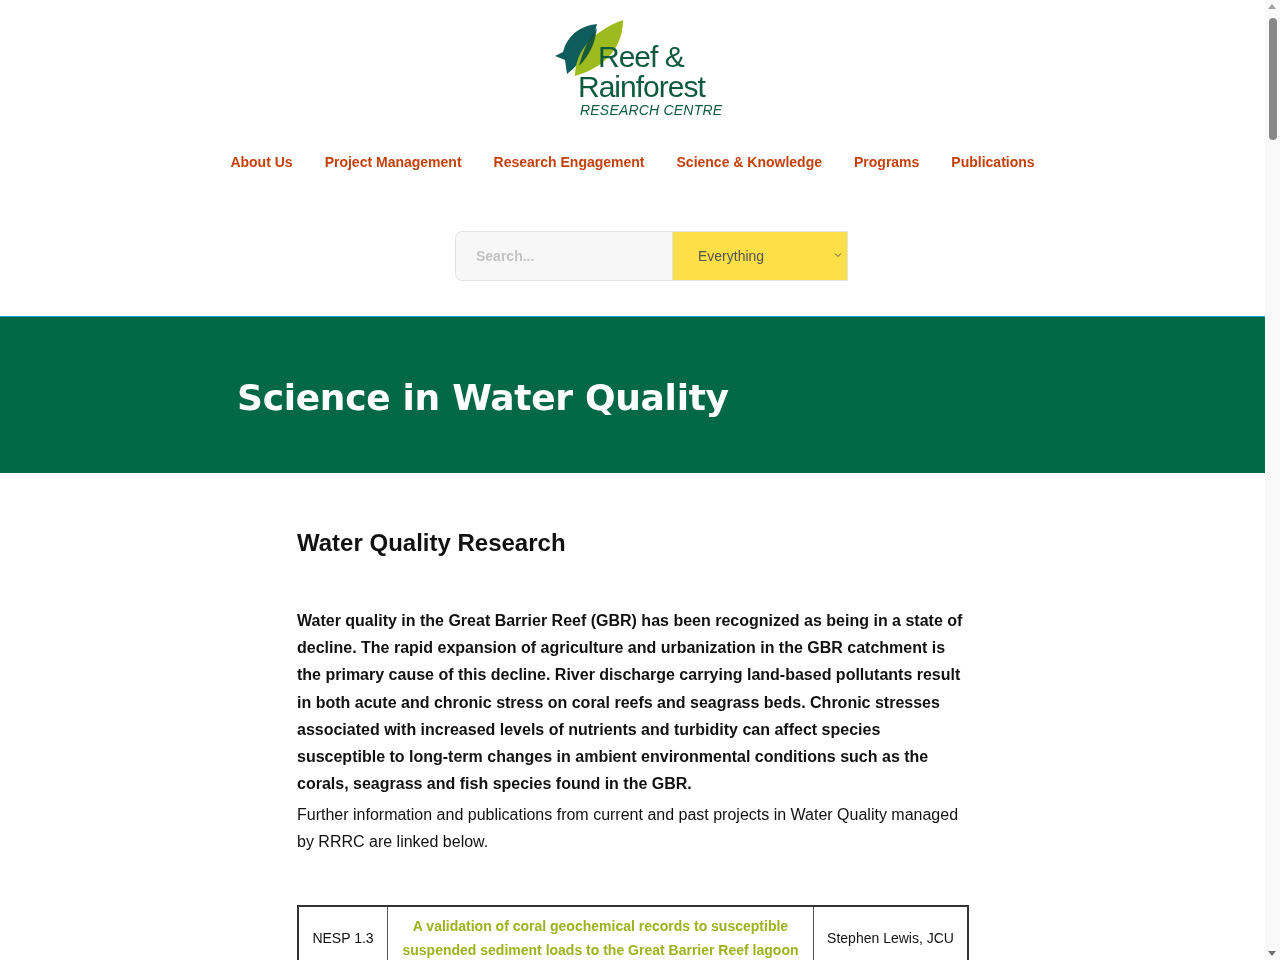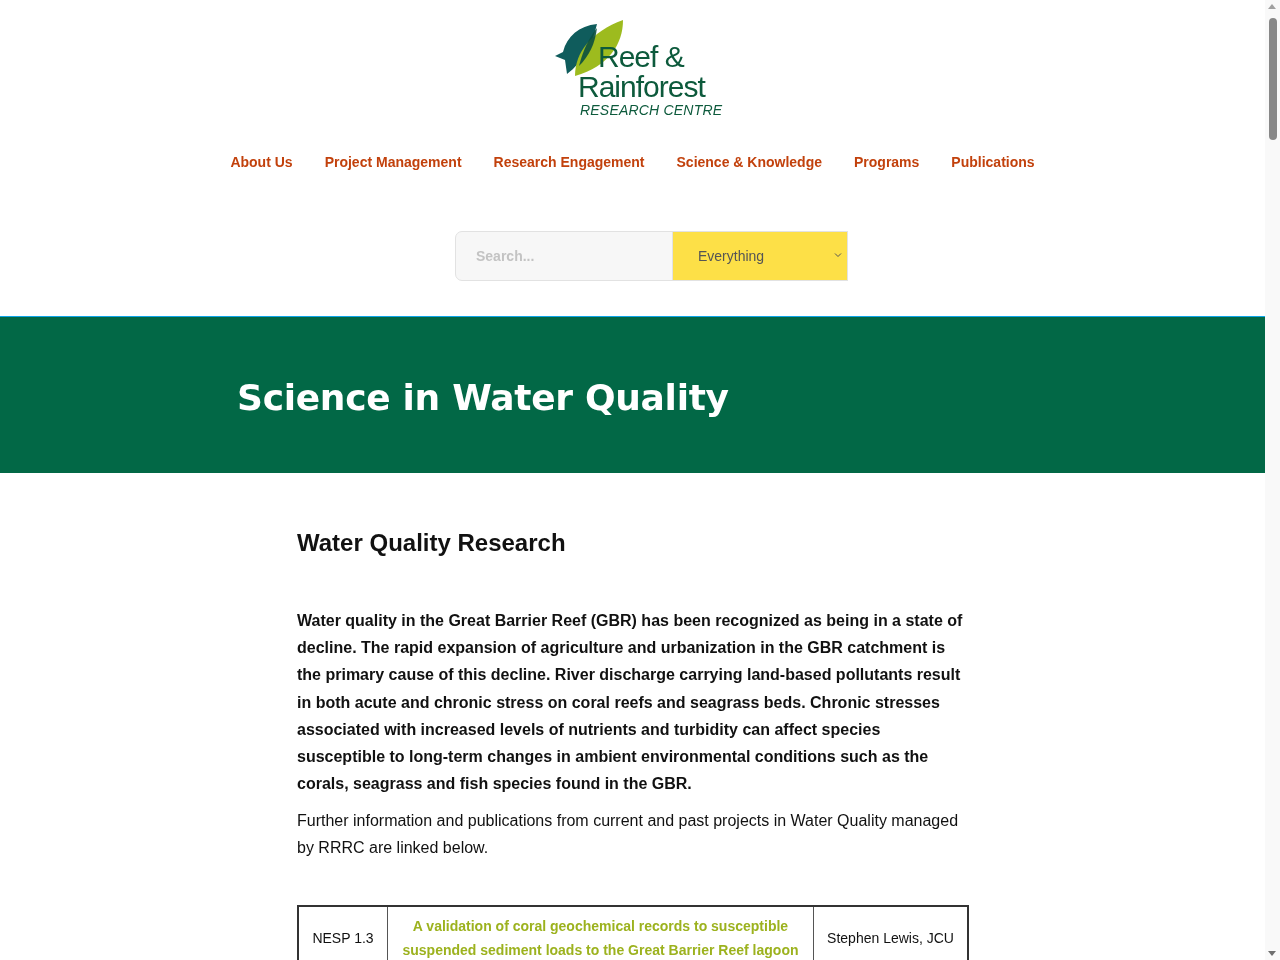--- a/index.html
+++ b/index.html
@@ -42,21 +42,21 @@
     .hero h1 {
       position: absolute; left: 237px; top: 59px; margin: 0;
       font-family: "DejaVu Sans", sans-serif; font-weight: bold; font-size: 36px; line-height: 44px; color: #ffffff; letter-spacing: -0.3px;
     }
 
     
     .content { position: absolute; left: 297px; top: 528px; width: 672px; }
     .content h2 { margin: 0; font-size: 24px; font-weight: bold; line-height: 30px; color: #111; }
     .content p { margin: 0; font-size: 16px; line-height: 27.2px; color: #111; }
     .p1 { position: absolute; top: 79px; left: 0; width: 672px; font-weight: bold; }
-    .p2 { position: absolute; top: 279px; left: 0; width: 672px; }
+    .p2 { position: absolute; top: 273px; left: 0; width: 672px; }
 
     
     .proj-table {
       position: absolute; left: 297px; top: 905px; width: 672px; border-collapse: collapse;
       border: 2px solid #333;
     }
     .proj-table td { border: 1px solid #555; font-size: 14px; text-align: center; vertical-align: middle; padding: 0; height: 62px; }
     .proj-table td.c1 { width: 88px; color: #111; }
     .proj-table td.c2 { width: 425px; color: #9cb21e; font-weight: bold; line-height: 24px; }
     .proj-table td.c3 { color: #111; }

